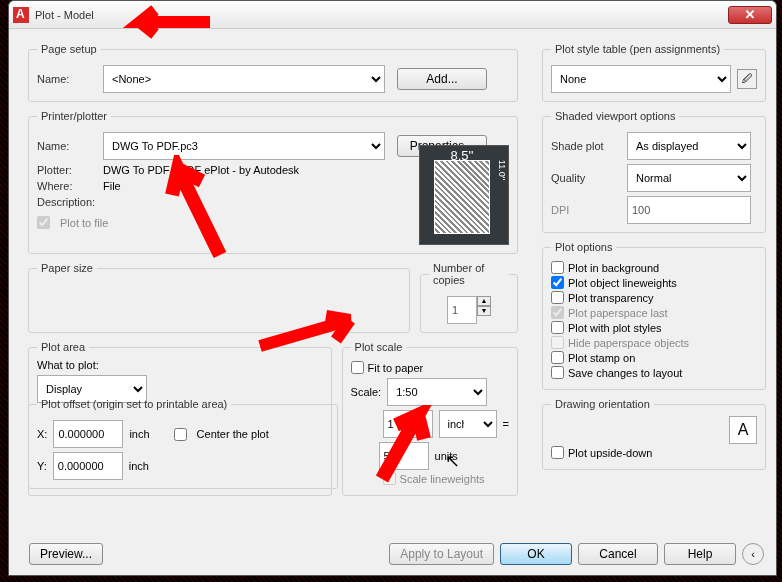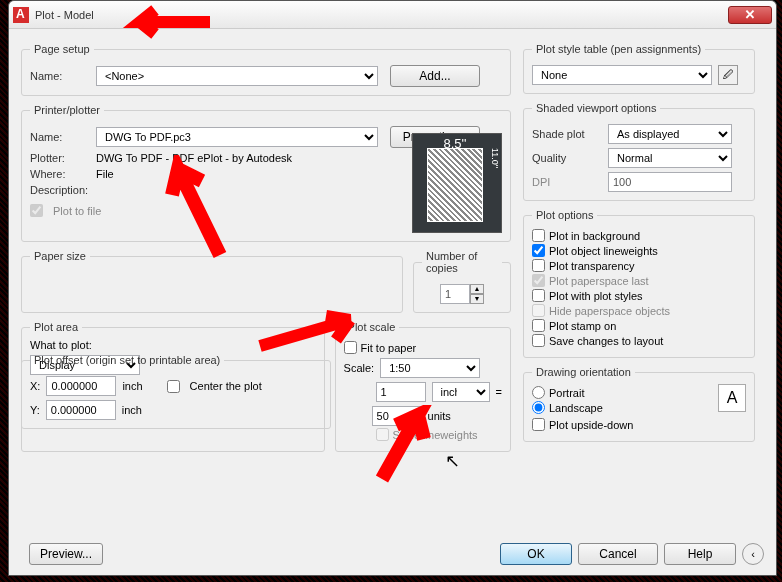--- a/index.html
+++ b/index.html
@@ -4,29 +4,29 @@
 <style>
 * { box-sizing: border-box; margin: 0; padding: 0; font-family: "Segoe UI", Tahoma, sans-serif; font-size: 11px; }
 body { background: #000; width: 782px; height: 582px; overflow: hidden; position: relative; }
 .bg-noise { position: absolute; inset: 0; background: repeating-linear-gradient(45deg, #2a0000 0px, #2a0000 2px, #000 2px, #000 4px); }
 .dialog { position: absolute; left: 8px; top: 0; width: 769px; height: 576px; background: #f0f0f0; border: 1px solid #555; border-radius: 6px 6px 0 0; box-shadow: 0 0 20px rgba(0,0,0,.5); overflow: hidden; }
 .titlebar { height: 28px; background: linear-gradient(#fdfdfd, #e8e8e8); display: flex; align-items: center; padding: 0 4px; border-bottom: 1px solid #ccc; border-radius: 6px 6px 0 0; justify-content: center; }
 .titlebar .app-icon { width: 16px; height: 16px; background: #d62c2c; margin-right: 6px; position: relative; }
 .titlebar .app-icon::after { content: "A"; color: #fff; font-weight: bold; position: absolute; left: 3px; top: 0; font-size: 12px; }
 .titlebar .title { color: #333; }
 .titlebar .close { margin-left: auto; width: 44px; height: 18px; background: linear-gradient(#e07070,#c83030); border: 1px solid #8a2020; border-radius: 3px; color: #fff; display: flex; align-items: center; justify-content: center; font-size: 13px; font-weight: bold; }
-.body { padding: 14px 12px 10px; display: flex; gap: 12px; }
+.body { padding: 14px 19px 10px; display: flex; gap: 24px; }
 .left { width: 490px; }
 .right { width: 232px; }
 fieldset { border: 1px solid #d0d0d0; border-radius: 3px; padding: 6px 8px 8px; margin-bottom: 8px; position: relative; }
 legend { padding: 0 4px; color: #333; }
 .row { display: flex; align-items: center; margin-top: 4px; gap: 6px; }
 .lbl { width: 60px; color: #333; }
 .lbl2 { width: 70px; color: #333; }
-select, input[type=text] { border: 1px solid #abadb3; background: #fff; height: 20px; padding: 0 4px; font-size: 11px; }
+select, input[type=text] { border: 1px solid #abadb3; background: #fff; height: 28px; padding: 0 4px; font-size: 11px; }
 select { padding-right: 16px; }
 button { background: linear-gradient(#f8f8f8,#e3e3e3); border: 1px solid #8c8c8c; border-radius: 3px; height: 22px; padding: 0 10px; font-size: 12px; cursor: pointer; }
 button.default { background: linear-gradient(#eaf6fd,#a7d9f5); border-color: #2c628b; }
 input[type=checkbox], input[type=radio] { margin-right: 4px; vertical-align: middle; }
 .muted { color: #888; }
 .preview { width: 90px; height: 100px; background: #34393d; border: 1px solid #555; position: relative; margin-left: auto; margin-top: -84px; }
 .paper { position: absolute; left: 14px; top: 14px; width: 56px; height: 74px; background: repeating-linear-gradient(45deg,#fff 0,#fff 2px,#888 2px,#888 4px); border: 1px solid #fff; }
 .dim-h { position: absolute; top: 2px; left: 14px; width: 56px; text-align: center; color: #fff; font-size: 13px; }
 .dim-v { position: absolute; right: 1px; top: 14px; writing-mode: vertical-rl; color: #fff; font-size: 9px; }
 .two-col { display: flex; gap: 10px; }
@@ -222,43 +222,34 @@
           </div>
         <div class="chk-row">
             <input type="checkbox" style="">
             <span>Save changes to layout</span>
           </div>
       </fieldset>
 
       <fieldset>
         <legend>Drawing orientation</legend>
         <div style="display:flex">
-          <div>
-            <div class="chk-row">
-                <input type="radio" name="or" style="">
-                <span>Portrait</span>
-              </div>
-            <div class="chk-row">
-                <input type="radio" name="or" checked="" style="">
-                <span>Landscape</span>
-              </div>
-          </div>
           <div class="orient-icon">A</div>
         </div>
         <div class="chk-row">
             <input type="checkbox" style="">
             <span>Plot upside-down</span>
           </div>
       </fieldset>
     </div>
   </div>
 
   <div class="footer">
     <button>Preview...</button>
     <div class="spacer"></div>
+    <button disabled="" class="muted">Apply to Layout</button>
     <button class="default" style="width:72px">OK</button>
     <button style="width:80px">Cancel</button>
     <button style="width:72px">Help</button>
     <div class="expand">‹</div>
   </div>
 </div>
 
 <div class="arrow" style="left:120px;top:2px">
   <svg width="100" height="40">
       <path d="M90 20 L20 20 L35 8 M20 20 L35 32" stroke="#ff0000" stroke-width="12" fill="none"></path>

